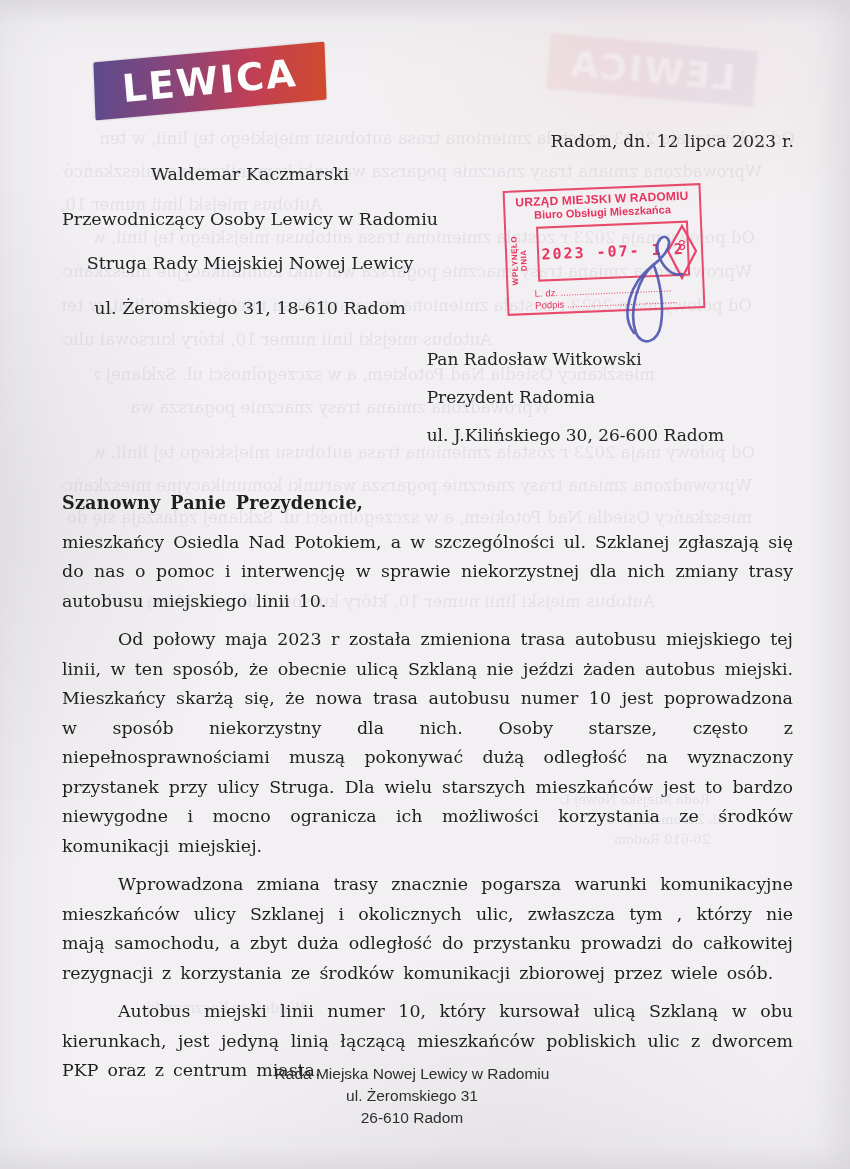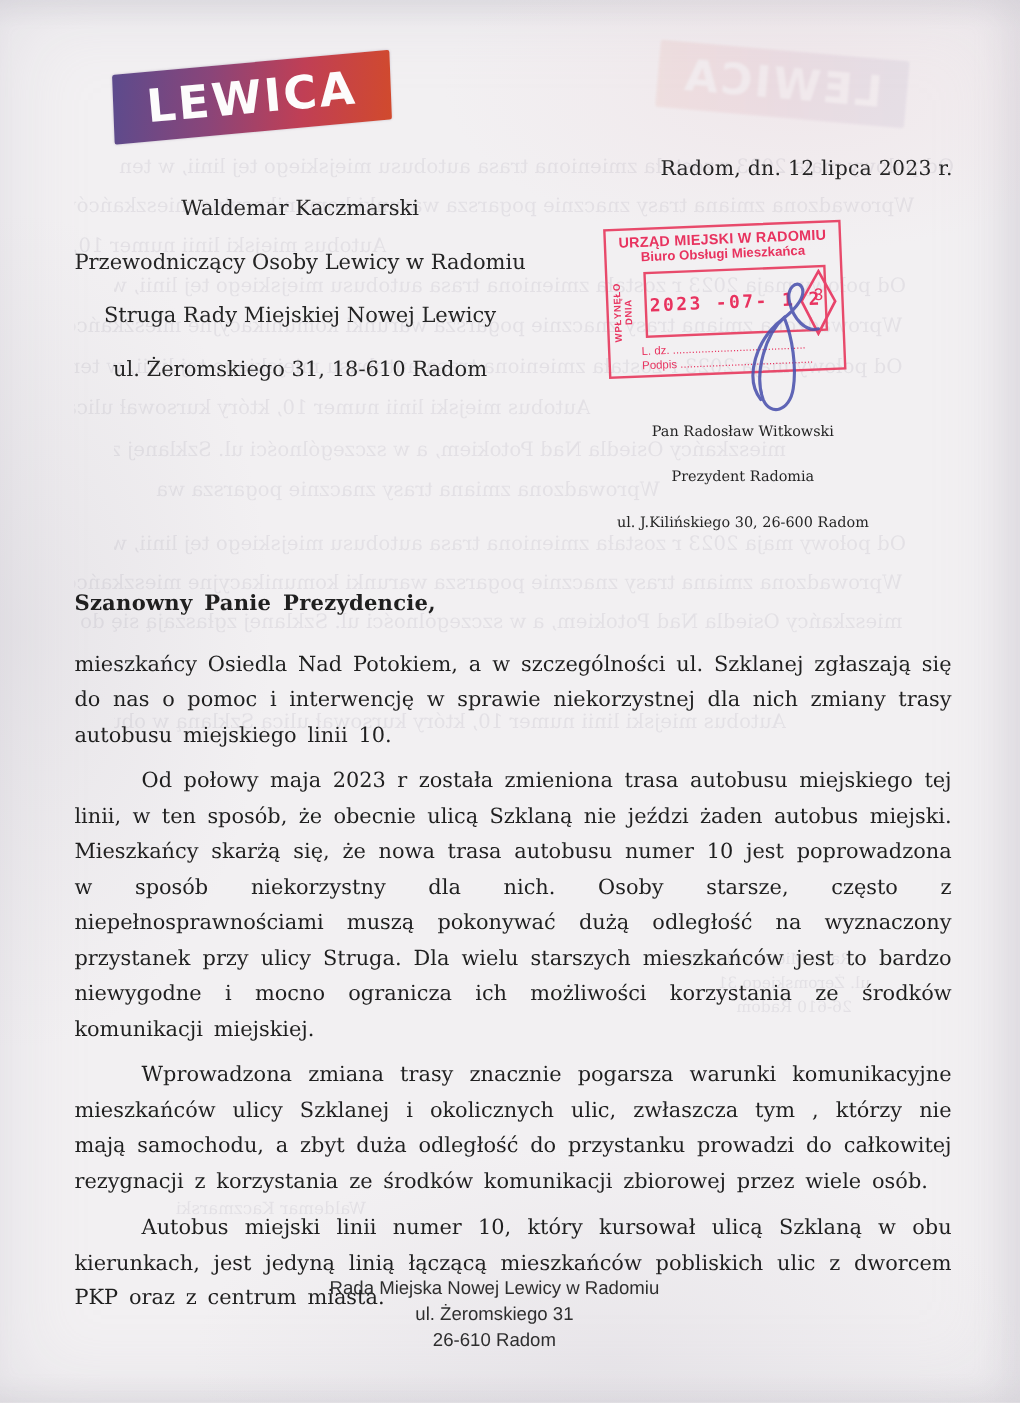--- a/index.html
+++ b/index.html
@@ -69,28 +69,28 @@
   
   .ink { color: #242424; text-align: center; }
   .date-line {
     position: absolute; top: 131px; right: 56px;
     font-size: 17px; letter-spacing: 0.2px;
   }
   .sender { position: absolute; left: 62px; top: 164px; font-size: 17.5px; }
   .sender div { margin-bottom: 24.5px; }
   .recipient {
     position: absolute; right: 126px; top: 340px;
-    text-align: center; font-size: 12px; line-height: 38px;
+    text-align: left; font-size: 17px; line-height: 38px;
   }
   .body-col {
     position: absolute; left: 62px; top: 488px; width: 731px;
     font-size: 17.4px; line-height: 29.5px; color: #1f1f1f;
     text-align: justify; word-spacing: 3.5px;
   }
-  .greeting { font-weight: bold; font-size: 17.6px; margin-bottom: 22px; letter-spacing: 0.2px; }
+  .greeting { font-weight: bold; font-size: 17.6px; margin-bottom: 10px; letter-spacing: 0.2px; }
   .body-col p { margin-bottom: 9px; text-align: justify; }
   .body-col p.indent { text-indent: 56px; }
   .footer {
     position: absolute; left: 0; top: 1063px; width: 824px;
     text-align: center;
     font-family: "Liberation Sans", sans-serif;
     font-size: 15.5px; line-height: 22px; color: #2e2e2e;
   }
 
   

